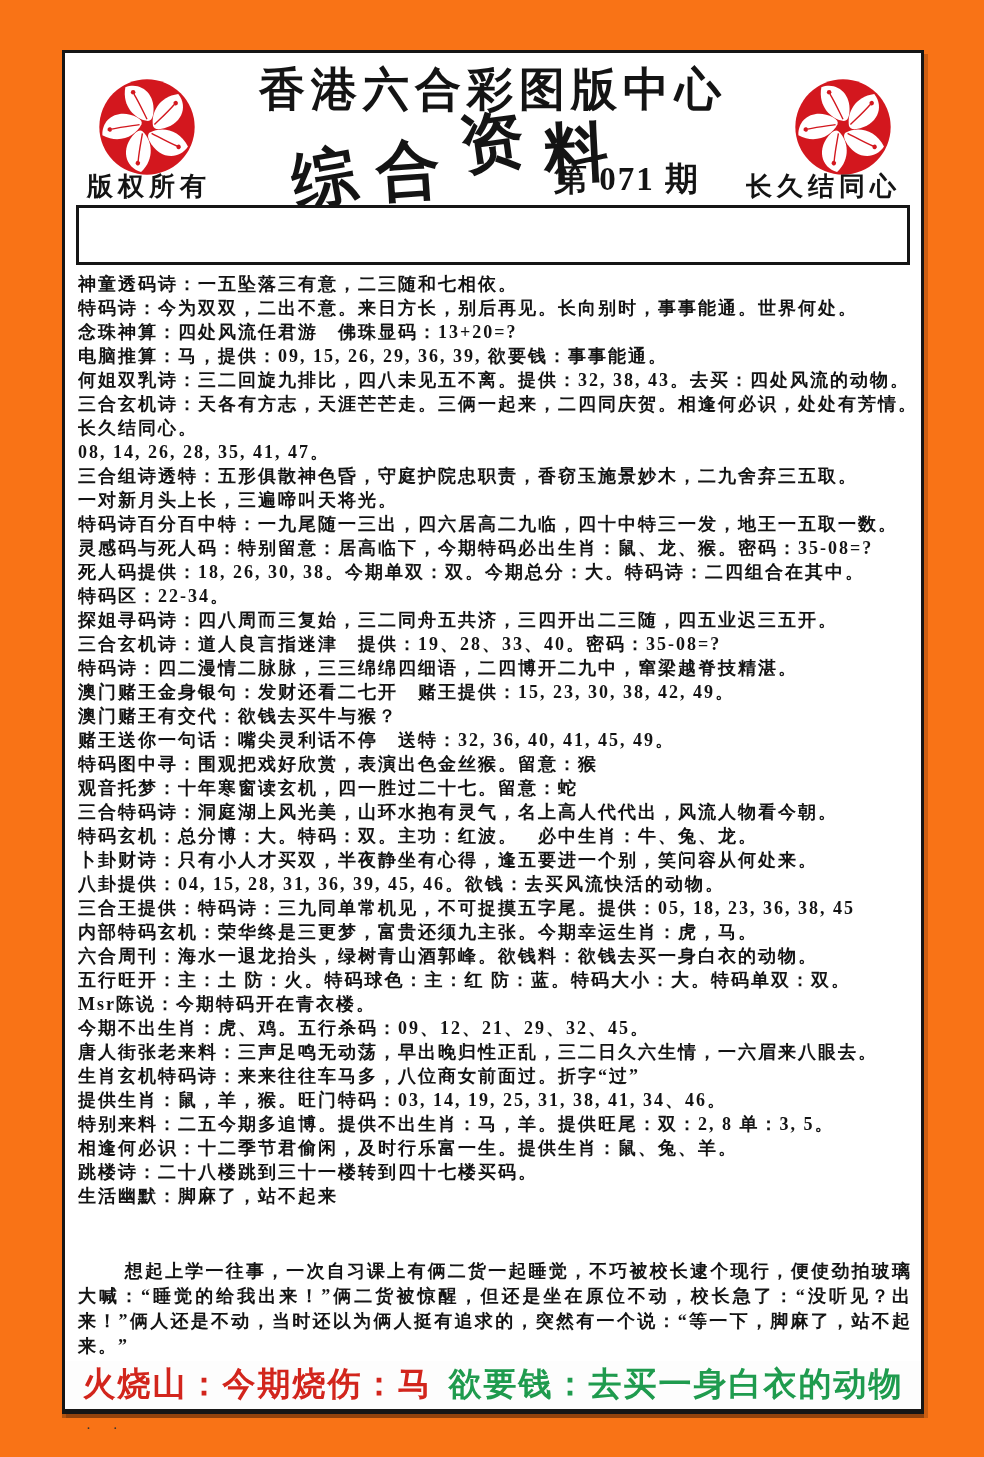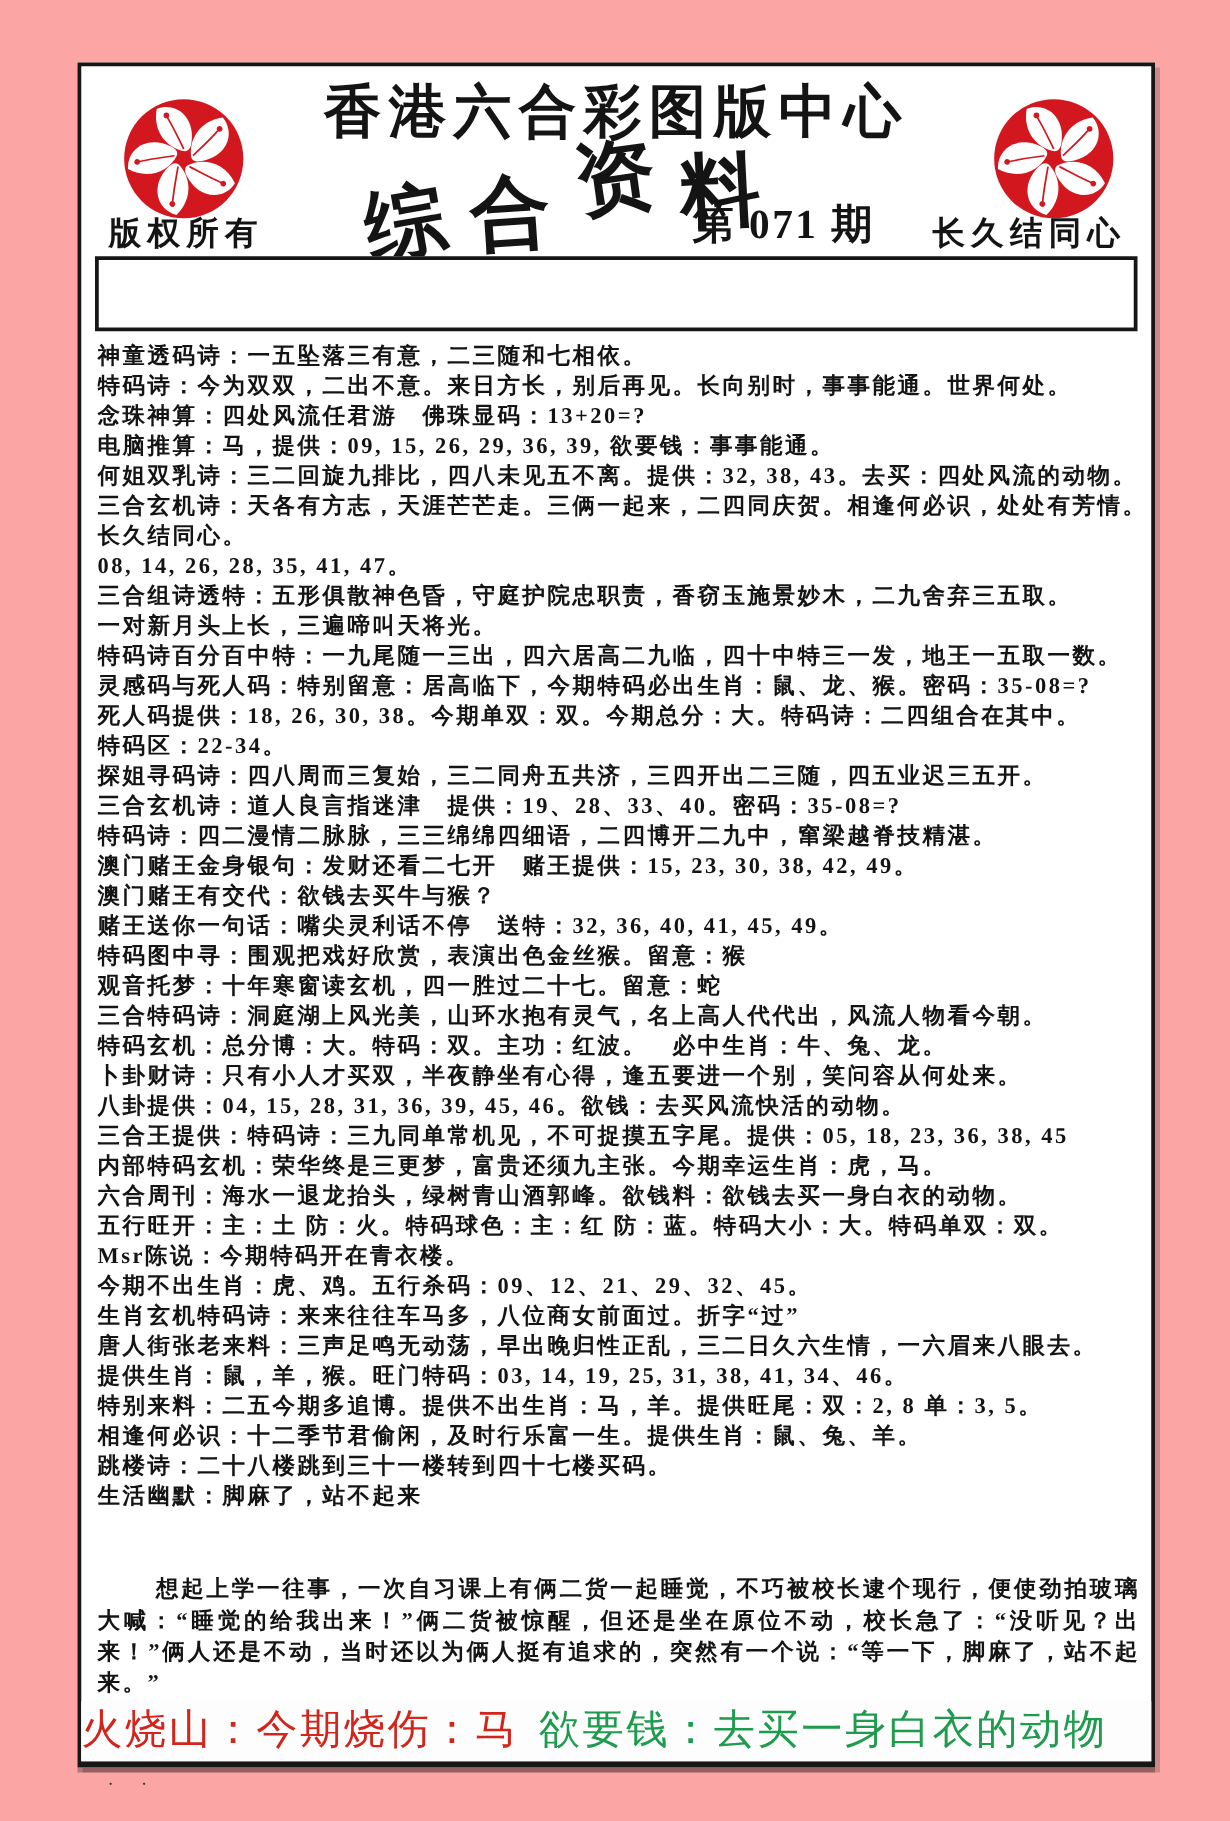--- a/index.html
+++ b/index.html
@@ -1,16 +1,16 @@
 <!DOCTYPE html>
 <html><head>
 <meta charset="utf-8">
 <style>
   html,body{margin:0;padding:0;background:#ffffff;}
-  .page{position:relative;width:984px;height:1457px;background:#fca5a5;overflow:hidden;
+  .page{position:relative;width:984px;height:1457px;background:#f97316;overflow:hidden;
         font-family:"Liberation Serif","DejaVu Serif",serif;color:#141414;}
   .frame{position:absolute;left:62px;top:50px;width:856px;height:1356px;background:#fff;
          border:3px solid #161616;border-bottom-width:5px;box-shadow:0 4px 0 rgba(0,0,0,.28),4px 4px 0 rgba(0,0,0,.18);}
   
   .logo{position:absolute;top:20px;width:104px;height:108px;}
   .logo-left{left:30px;}
   .logo-right{right:26px;}
   .title{position:absolute;top:6px;left:120px;right:120px;text-align:center;
          font-size:46px;font-weight:900;letter-spacing:6px;white-space:nowrap;}
   .banner{position:absolute;top:48px;left:160px;width:450px;text-align:center;white-space:nowrap;}
@@ -25,22 +25,22 @@
   
   .notice-box{position:absolute;top:152px;left:11px;right:11px;height:54px;border:3px solid #161616;background:#fff;}
   
   .lines{position:absolute;top:219px;left:13px;right:5px;}
   .tline{height:24px;line-height:24px;font-size:18px;font-weight:700;letter-spacing:2px;
          white-space:nowrap;overflow:hidden;}
   
   .humor{position:absolute;top:1206px;left:13px;right:9px;margin:0;font-size:18px;font-weight:700;
          line-height:25px;letter-spacing:2px;text-indent:2.6em;text-align:justify;}
   
-  .footer-bar{position:absolute;left:0;right:0;bottom:0;height:48px;line-height:46px;text-align:left;
-              white-space:nowrap;font-weight:400;font-size:33px;letter-spacing:2px;background:#fdfdfd;}
+  .footer-bar{position:absolute;left:0;right:0;bottom:0;height:48px;line-height:46px;text-align:center;
+              white-space:nowrap;font-weight:700;font-size:33px;letter-spacing:2px;background:#fdfdfd;}
   .footer-bar .red{margin-right:16px;}
   .dots{position:absolute;left:86px;top:1420px;font-size:15px;letter-spacing:9px;color:#333;}
 </style>
 </head>
 <body>
 
 <div class="page">
   <div class="frame">
 
     <div class="logo logo-left">
@@ -140,22 +140,22 @@
         <div class="tline">三合特码诗：洞庭湖上风光美，山环水抱有灵气，名上高人代代出，风流人物看今朝。</div>
         <div class="tline">特码玄机：总分博：大。特码：双。主功：红波。　必中生肖：牛、兔、龙。</div>
         <div class="tline">卜卦财诗：只有小人才买双，半夜静坐有心得，逢五要进一个别，笑问容从何处来。</div>
         <div class="tline">八卦提供：04, 15, 28, 31, 36, 39, 45, 46。欲钱：去买风流快活的动物。</div>
         <div class="tline">三合王提供：特码诗：三九同单常机见，不可捉摸五字尾。提供：05, 18, 23, 36, 38, 45</div>
         <div class="tline">内部特码玄机：荣华终是三更梦，富贵还须九主张。今期幸运生肖：虎，马。</div>
         <div class="tline">六合周刊：海水一退龙抬头，绿树青山酒郭峰。欲钱料：欲钱去买一身白衣的动物。</div>
         <div class="tline">五行旺开：主：土 防：火。特码球色：主：红 防：蓝。特码大小：大。特码单双：双。</div>
         <div class="tline">Msr陈说：今期特码开在青衣楼。</div>
         <div class="tline">今期不出生肖：虎、鸡。五行杀码：09、12、21、29、32、45。</div>
+        <div class="tline">唐人街张老来料：三声足鸣无动荡，早出晚归性正乱，三二日久六生情，一六眉来八眼去。</div>
         <div class="tline">生肖玄机特码诗：来来往往车马多，八位商女前面过。折字“过”</div>
-        <div class="tline">唐人街张老来料：三声足鸣无动荡，早出晚归性正乱，三二日久六生情，一六眉来八眼去。</div>
         <div class="tline">提供生肖：鼠，羊，猴。旺门特码：03, 14, 19, 25, 31, 38, 41, 34、46。</div>
         <div class="tline">特别来料：二五今期多追博。提供不出生肖：马，羊。提供旺尾：双：2, 8 单：3, 5。</div>
         <div class="tline">相逢何必识：十二季节君偷闲，及时行乐富一生。提供生肖：鼠、兔、羊。</div>
         <div class="tline">跳楼诗：二十八楼跳到三十一楼转到四十七楼买码。</div>
         <div class="tline">生活幽默：脚麻了，站不起来</div>
       </div>
 
     <p class="humor">想起上学一往事，一次自习课上有俩二货一起睡觉，不巧被校长逮个现行，便使劲拍玻璃大喊：“睡觉的给我出来！”俩二货被惊醒，但还是坐在原位不动，校长急了：“没听见？出来！”俩人还是不动，当时还以为俩人挺有追求的，突然有一个说：“等一下，脚麻了，站不起来。”</p>
 
     <div class="footer-bar">

